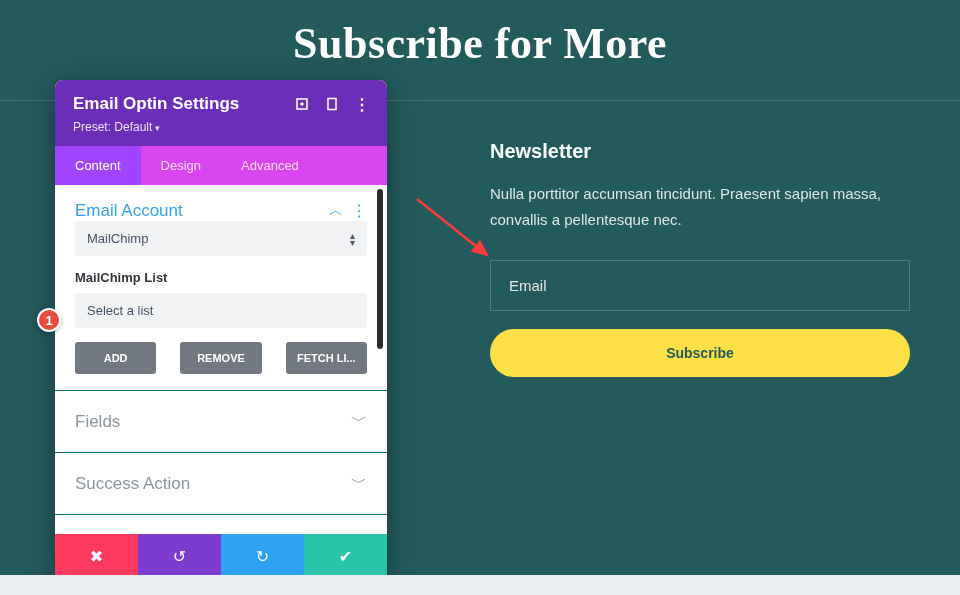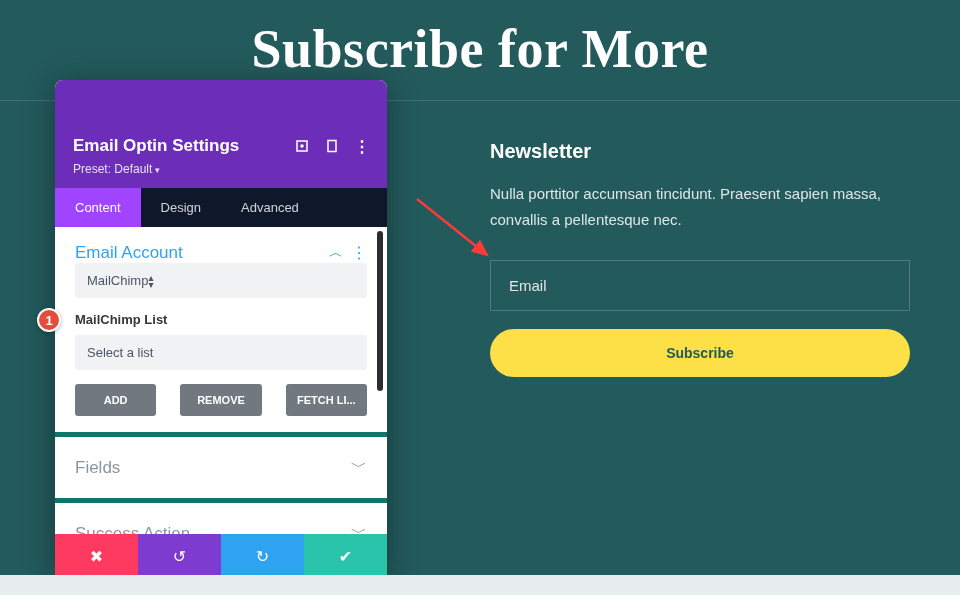--- a/index.html
+++ b/index.html
@@ -8,21 +8,21 @@
       width: 960px;
       height: 595px;
       background: #235a5c;
       position: relative;
       overflow: hidden;
     }
     .page-title {
       font-family: Georgia, "Times New Roman", serif;
       font-weight: bold;
       color: #ffffff;
-      font-size: 54px;
+      font-size: 44px;
       text-align: center;
       padding-top: 18px;
       padding-bottom: 20px;
       letter-spacing: 0.5px;
     }
     .page-hr {
       border: none;
       border-top: 1px solid rgba(255,255,255,0.14);
       width: 100%;
       position: absolute;
@@ -91,48 +91,47 @@
     }
     .p-header {
       background: #6c2eb9;
       color: #ffffff;
       padding: 14px 18px 12px;
     }
     .p-header-row {
       display: flex;
       align-items: center;
       justify-content: space-between;
-      margin-top: 42px;
     }
     .p-title { font-size: 17px; font-weight: 600; }
     .p-header-icons { display: flex; gap: 16px; align-items: center; }
     .hicon { width: 14px; height: 14px; display: inline-flex; align-items: center; justify-content: center; }
     .p-preset {
       font-size: 12px;
       color: rgba(255,255,255,0.85);
       margin-top: 6px;
     }
     .p-preset::after { content: " ▾"; font-size: 9px; }
 
     .p-tabs {
       display: flex;
-      background: #0f172a;
+      background: #d946ef;
       color: #ffffff;
       font-size: 13px;
     }
     .p-tab { padding: 12px 20px; opacity: 0.8; }
     .p-tab.active { background: #a044ff; opacity: 1; font-weight: 500; }
 
     .p-body {
       flex: 1;
       overflow: hidden;
       position: relative;
     }
     .section {
-      border-bottom: 5px solid #0f766e;
+      border-bottom: 1px solid #0f766e;
       padding: 16px 20px;
     }
     .section.collapsed { padding: 20px; }
     .section-row { display: flex; justify-content: space-between; align-items: center; }
     .section-title-open {
       color: #2ea3f2;
       font-size: 17px;
       font-weight: 400;
     }
     .section-title-closed {
@@ -151,21 +150,21 @@
       margin-bottom: 8px;
     }
     .field-label:first-of-type { margin-top: 14px; }
     .select-box {
       background: #f1f2f3;
       border-radius: 3px;
       padding: 10px 12px;
       font-size: 13px;
       color: #4a5568;
       display: flex;
-      justify-content: flex-start;
+      justify-content: space-between;
       align-items: center;
     }
     .select-arrows {
       font-size: 10px; color: #4a5568; display: flex; flex-direction: column; line-height: 0.7;
     }
 
     .btn-row { display: flex; gap: 24px; margin-top: 14px; }
     .graybtn {
       flex: 1;
       background: #71787f;

